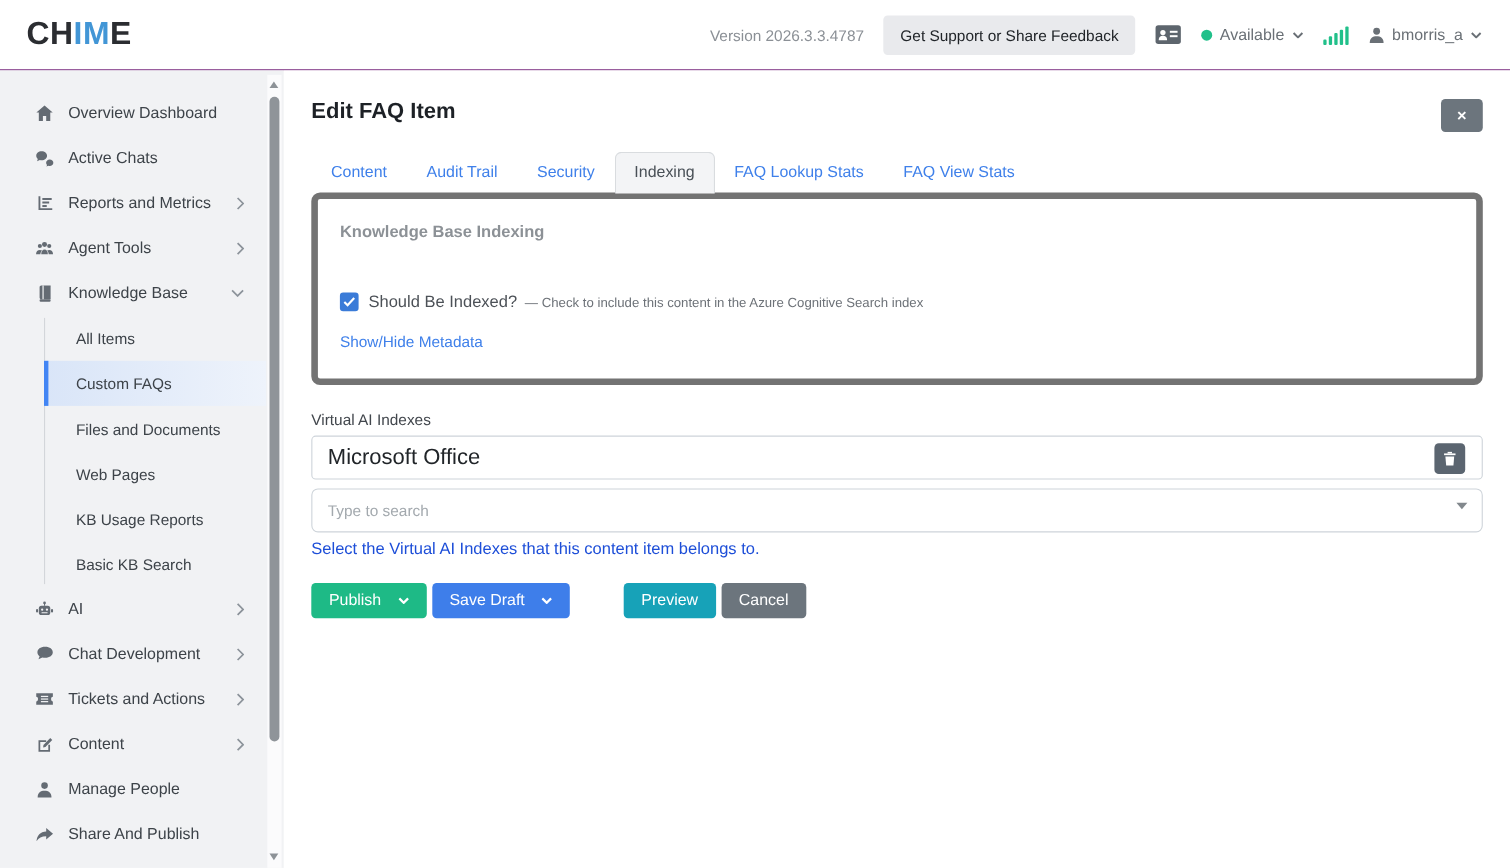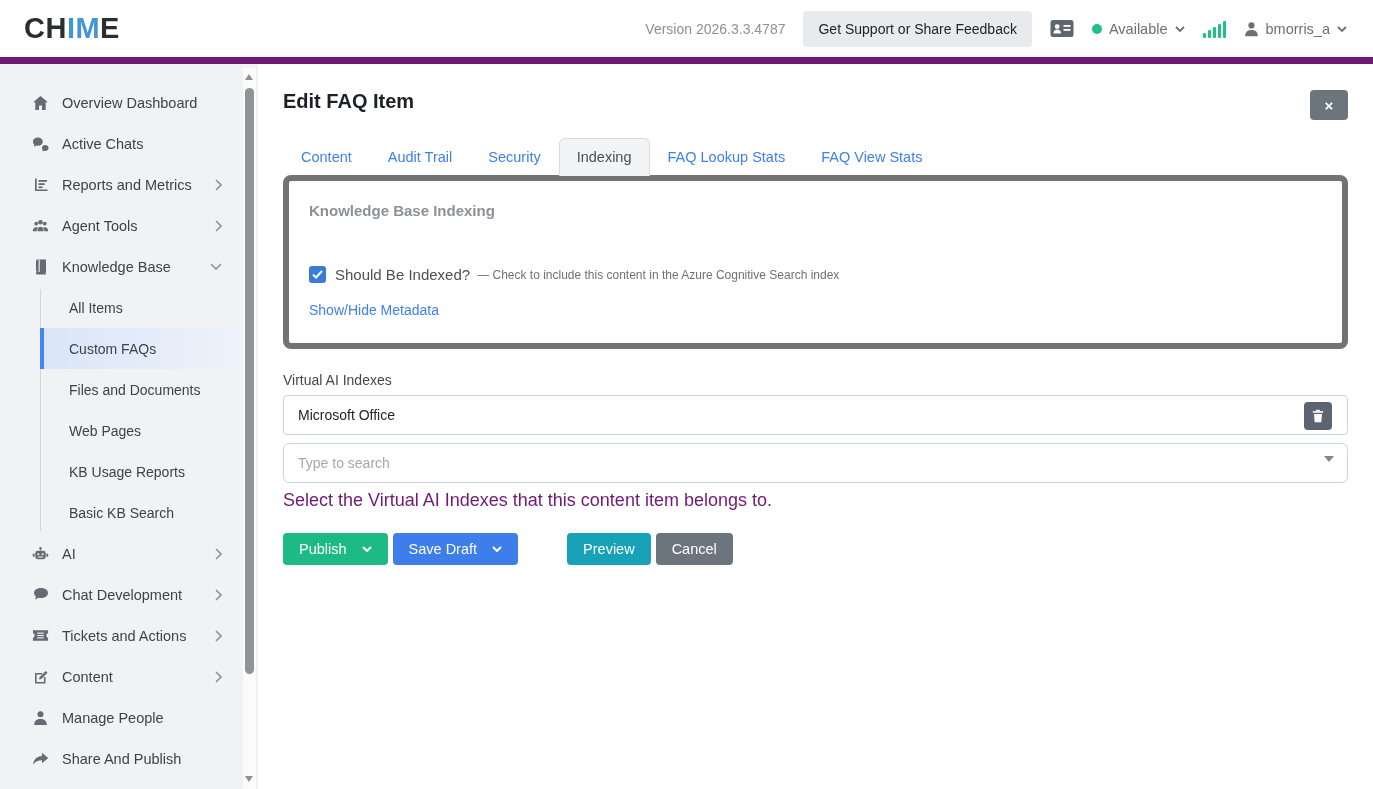--- a/index.html
+++ b/index.html
@@ -1,20 +1,20 @@
 <!DOCTYPE html>
 <html style="--logo_dark: #2b2d31; --logo_blue: #4296d6; --link_blue: #3f80ea; --publish_green: #1eba86; --save_blue: #3e7eea; --preview_teal: #17a2b8; --cancel_gray: #6c757d; --available_green: #21c08a; --active_tab_bg: #f3f4f6; --sidebar_bg: #f1f2f4; --active_item_blue: #4285f4;"><head>
 <meta charset="utf-8">
 <style>
   * { margin:0; padding:0; box-sizing:border-box; }
   html,body { width:1373px; height:789px; overflow:hidden; background:#fff;
     font-family:"Liberation Sans","DejaVu Sans",sans-serif; color:#3d4349; }
 
   
-  .topbar { height:64px; background:#fff; border-bottom:7px solid #701a75;
+  .topbar { height:64px; background:#fff; border-bottom:1px solid #701a75;
     display:flex; align-items:center; padding:0 26px 0 24px; }
   .logo { font-size:29px; font-weight:bold; letter-spacing:.5px; color:var(--logo_dark); }
   .logo .blue { color:var(--logo_blue); }
   .topbar-right { margin-left:auto; display:flex; align-items:center; gap:18px; }
   .version { color:#8b9096; font-size:14px; }
   .support-btn { background:#e9eaed; border:none; border-radius:4px; padding:10px 15px;
     font-size:14px; color:#212529; font-family:inherit; cursor:pointer; }
   .hdr-group { display:flex; align-items:center; gap:7px; color:#6a7076; font-size:14.5px; }
   .dot { width:10px; height:10px; border-radius:50%; background:var(--available_green); }
   .sig { display:flex; align-items:flex-end; gap:2px; height:18px; }
@@ -77,32 +77,32 @@
     display:flex; align-items:center; justify-content:center; cursor:pointer; }
   .chk-label { margin-left:9px; font-size:15px; color:#4c5157; }
   .chk-note { margin-left:7px; font-size:12px; color:#6d7278; }
   .meta-link { display:inline-block; margin-top:19px; font-size:14px;
     color:var(--link_blue); text-decoration:none; cursor:pointer; }
 
   .vai-section { margin-top:23px; }
   .vai-label { font-size:14px; color:#42474d; margin-bottom:7px; }
   .selected-box { border:1px solid #ced4da; border-radius:4px; height:40px; display:flex;
     align-items:center; padding:0 14px; position:relative; }
-  .selected-text { font-size:14px; color:#212529; }
+  .selected-text { font-size:20px; color:#212529; }
   .trash-btn { position:absolute; right:15px; top:6px; width:28px; height:28px;
     background:#5b6570; border:none; border-radius:4px; cursor:pointer;
     display:flex; align-items:center; justify-content:center; }
   .search-wrap { position:relative; margin-top:8px;border-radius:20px; }
   .search-input { width:100%; height:40px; border:1px solid #ced4da; border-radius:6px;
     padding:0 30px 0 14px; font-size:14px; font-family:inherit; color:#212529; }
   .search-input::placeholder { color:#a3a9ae; }
   .search-caret { position:absolute; right:14px; top:13px; width:0; height:0;
     border-left:5px solid transparent; border-right:5px solid transparent;
     border-top:6px solid #82888d; pointer-events:none; }
-  .vai-help { margin-top:7px; font-size:18px; color:#701a75; }
+  .vai-help { margin-top:7px; font-size:15px; color:#1d4ed8; }
 
   .btn-row { margin-top:22px; display:flex; gap:5px; }
   .btn { border:none; border-radius:4px; color:#fff; font-size:14.5px; height:32px;
     padding:0 16px; cursor:pointer; font-family:inherit; display:flex;
     align-items:center; }
   .btn .cdn { margin-left:15px; display:flex; }
   .btn-publish { background:var(--publish_green); }
   .btn-save { background:var(--save_blue); }
   .btn-preview { background:var(--preview_teal);margin-left:44px; }
   .btn-cancel { background:var(--cancel_gray); }

